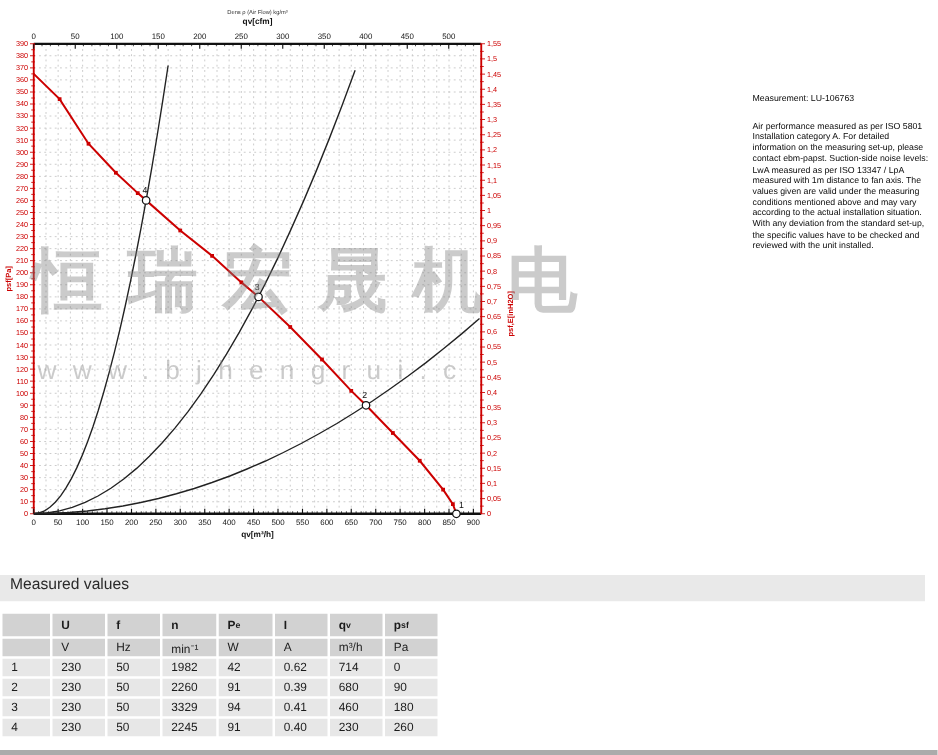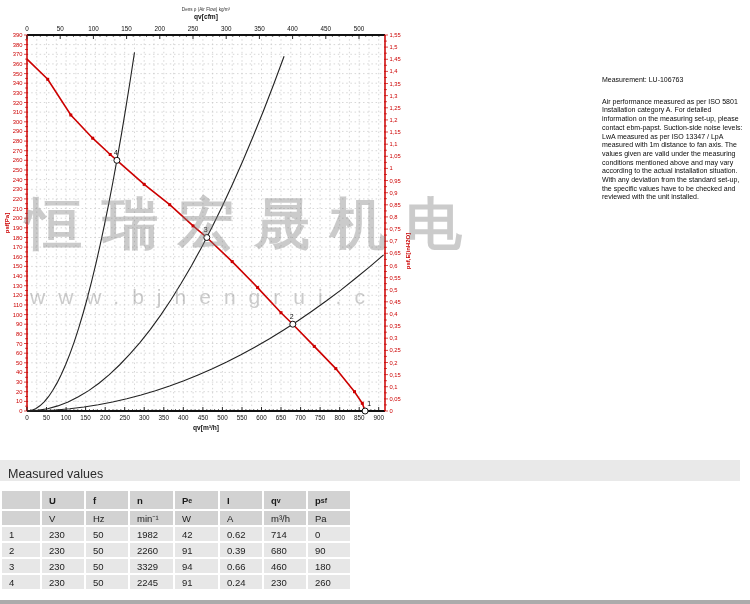--- a/index.html
+++ b/index.html
@@ -16,21 +16,21 @@
   }
   .wm2{
     position:absolute;left:30px;top:284px;font-size:21px;line-height:26px;
     letter-spacing:13px;color:rgba(140,140,140,0.45);white-space:nowrap;
     pointer-events:none;z-index:5;
   }
   .note-block{position:absolute;left:602px;top:76px;width:142px;font-size:7px;line-height:8.7px;color:#0a0a0a;}
   .m-label{margin-bottom:13px;}
   .band{
     position:absolute;left:0;top:460px;width:740px;height:21px;background:#e9e9e9;
-    display:flex;align-items:flex-end;box-sizing:border-box;padding-left:8px;
+    display:flex;align-items:flex-start;box-sizing:border-box;padding-left:8px;
     font-size:12.5px;color:#2a2a2a;
   }
   .mtable{
     position:absolute;left:2px;top:491px;
     display:grid;grid-template-columns:38px 42px 42px 43px 43px 42px 42px 42px;
     gap:2px;font-size:9.5px;color:#1c1c1c;background:#fff;
   }
   .hcell,.ucell,.dcell,.ncell{
     display:flex;align-items:center;box-sizing:border-box;padding-left:7px;
   }
@@ -609,28 +609,28 @@
       <div class="dcell">2260</div>
       <div class="dcell">91</div>
       <div class="dcell">0.39</div>
       <div class="dcell">680</div>
       <div class="dcell">90</div>
       <div class="ncell">3</div>
       <div class="dcell">230</div>
       <div class="dcell">50</div>
       <div class="dcell">3329</div>
       <div class="dcell">94</div>
-      <div class="dcell">0.66</div>
+      <div class="dcell">0.41</div>
       <div class="dcell">460</div>
       <div class="dcell">180</div>
       <div class="ncell">4</div>
       <div class="dcell">230</div>
       <div class="dcell">50</div>
       <div class="dcell">2245</div>
       <div class="dcell">91</div>
-      <div class="dcell">0.24</div>
+      <div class="dcell">0.40</div>
       <div class="dcell">230</div>
       <div class="dcell">260</div>
     </div>
 
   <div class="bottom-strip"></div>
 
 </div>
 
 </body></html>

